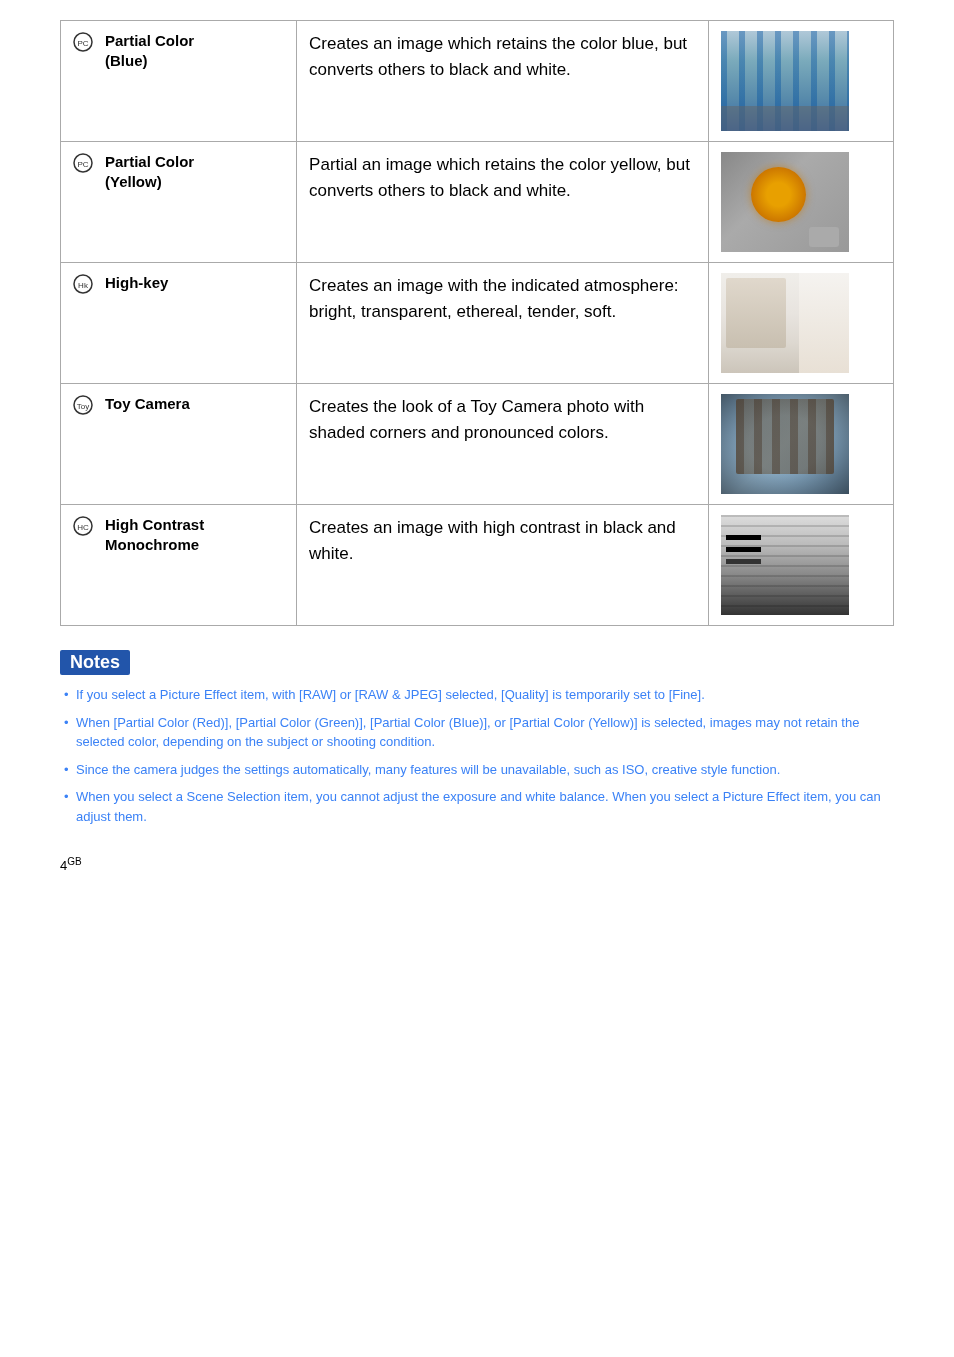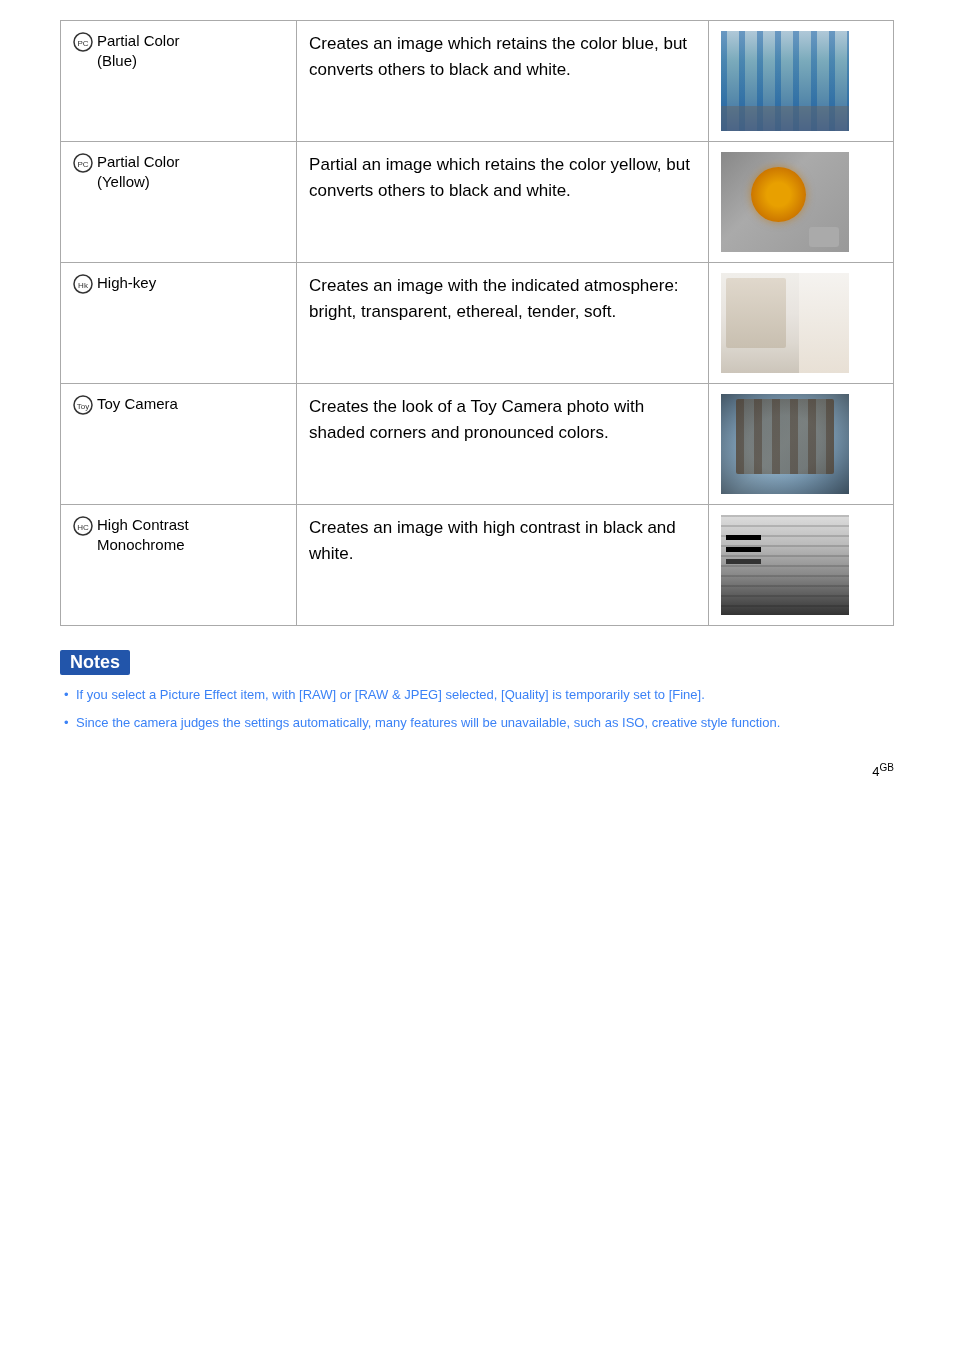--- a/index.html
+++ b/index.html
@@ -27,32 +27,32 @@
     }
 
     .name-cell {
       width: 195px;
       font-size: 14px;
     }
 
     .name-cell .icon-label {
       display: flex;
       align-items: flex-start;
-      gap: 4px;
+      gap: 12px;
     }
 
     .name-cell .icon-symbol {
       font-size: 12px;
       color: #333;
       margin-top: 1px;
       flex-shrink: 0;
     }
 
     .name-cell .effect-name {
-      font-weight: normal;
+      font-weight: bold;
       font-size: 15px;
       line-height: 1.3;
     }
 
     .desc-cell {
       width: 340px;
       font-size: 17px;
       line-height: 1.5;
     }
 
@@ -220,21 +220,21 @@
     }
 
     .notes-list li::before {
       content: '•';
       position: absolute;
       left: 4px;
       top: 0;
     }
 
     .page-number {
-      text-align: right;
+      text-align: left;
       font-size: 13px;
       margin-top: 30px;
       color: #000;
     }
 
     .page-number sup {
       font-size: 10px;
     }
   </style>
 </head>
@@ -317,19 +317,21 @@
           <div class="img-placeholder img-hcmono"></div>
         </td>
       </tr>
     </tbody>
 </table>
 
 <div class="notes-section">
   <div class="notes-header">Notes</div>
   <ul class="notes-list" id="notes-list">
   <li>If you select a Picture Effect item, with [RAW] or [RAW &amp; JPEG] selected, [Quality] is temporarily set to [Fine].</li>
+      <li>When [Partial Color (Red)], [Partial Color (Green)], [Partial Color (Blue)], or [Partial Color (Yellow)] is selected, images may not retain the selected color, depending on the subject or shooting condition.</li>
       <li>Since the camera judges the settings automatically, many features will be unavailable, such as ISO, creative style function.</li>
+      <li>When you select a Scene Selection item, you cannot adjust the exposure and white balance. When you select a Picture Effect item, you can adjust them.</li>
     </ul>
 </div>
 
 <div class="page-number">
   <span id="page-num-text">4<sup>GB</sup></span>
 </div>
 
 </body></html>

